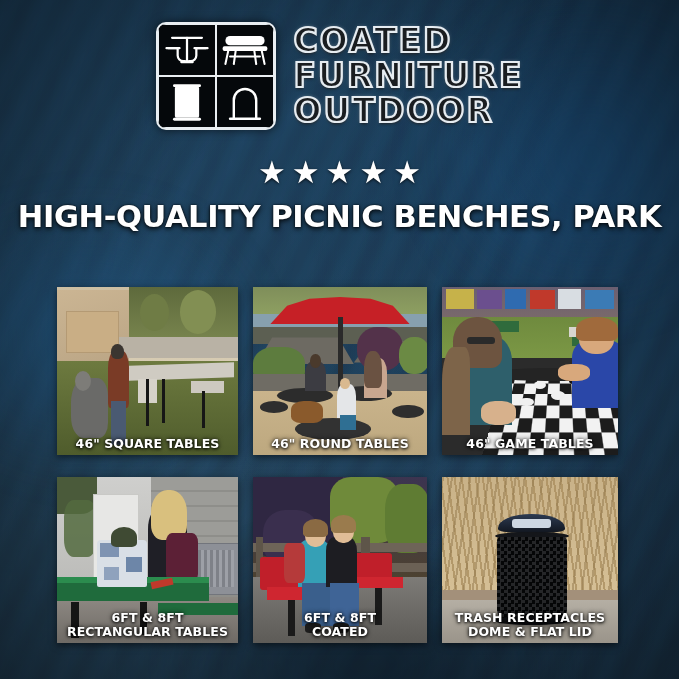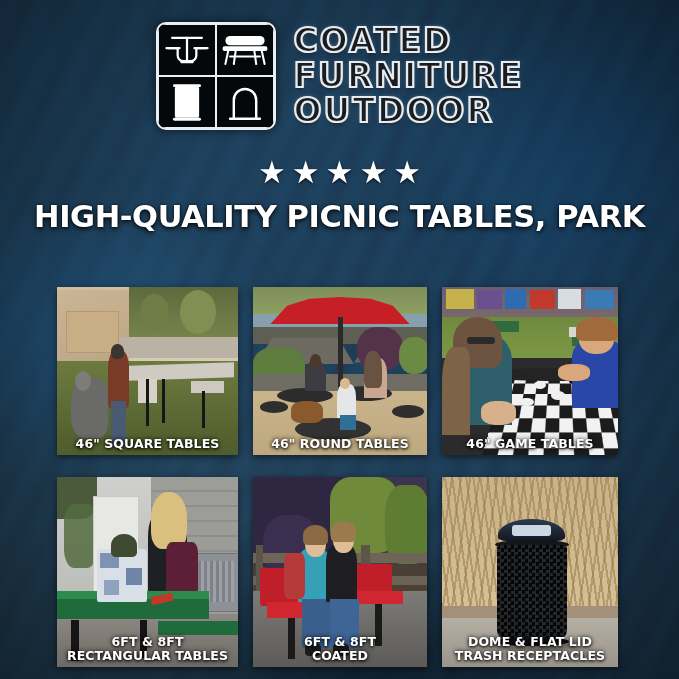--- a/index.html
+++ b/index.html
@@ -99,21 +99,21 @@
   
   .grid{
     position:absolute;left:57px;top:287px;width:564px;
     display:grid;grid-template-columns:181px 174px 176px;
     column-gap:15px;row-gap:22px;
   }
   .tile{
     position:relative;height:168px;overflow:hidden;
     box-shadow:0 2px 7px rgba(0,0,0,.55);
   }
-  .tile.tall{height:190px;}
+  .tile.tall{height:166px;}
   .scene{position:absolute;inset:0;overflow:hidden;}
   .caption{
     position:absolute;left:0;right:0;bottom:5px;
     text-align:center;color:#fff;font-weight:bold;font-size:12.5px;
     line-height:1.08;letter-spacing:.1px;
     text-shadow:0 1px 3px rgba(0,0,0,.95),0 0 5px rgba(0,0,0,.85);
     font-family:"DejaVu Sans",sans-serif;
   }
   .caption span{display:block;}
   .ground{position:absolute;left:0;right:0;bottom:0;}
@@ -187,21 +187,21 @@
 
   <div class="stars">
     <span class="star">★</span>
     <span class="star">★</span>
     <span class="star">★</span>
     <span class="star">★</span>
     <span class="star">★</span>
   </div>
 
   <div class="headline">
-    <div>HIGH-QUALITY PICNIC TABLES, PARK</div>
+    <div>HIGH-QUALITY PICNIC BENCHES, PARK</div>
   </div>
 
   <div class="grid">
 
     <div class="tile">
       <div class="scene">
         <div class="band" style="top:0;height:52%;background:linear-gradient(180deg,#cdbfa3,#d8cdb5);"></div>
         <div class="ob" style="left:0;top:2%;width:40%;height:48%;background:linear-gradient(160deg,#cbb593,#b9a484);"></div>
         <div class="ob" style="left:5%;top:14%;width:28%;height:24%;background:#c9ae85;border:1px solid #b49a74;"></div>
         <div class="ob" style="left:40%;top:0;width:60%;height:36%;background:linear-gradient(180deg,#5e6a3c,#7b8850);"></div>
@@ -391,19 +391,19 @@
         <div class="ob" style="left:32%;top:22%;width:38%;height:12%;background:linear-gradient(180deg,#2c3b52,#11161f);border-radius:50% 50% 30% 30%/70% 70% 20% 20%;"></div>
         <div class="ob" style="left:40%;top:25%;width:22%;height:6%;background:#cdd7e2;border-radius:3px;"></div>
         <div class="ob" style="left:30%;top:33%;width:42%;height:5%;background:#14161a;border-radius:50%;"></div>
         <div class="ob" style="left:31%;top:36%;width:40%;height:50%;background:#0c0d10;border-radius:4px 4px 10px 10px;
              background-image:repeating-conic-gradient(rgba(255,255,255,.10) 0% 25%, rgba(0,0,0,.55) 0% 50%);
              background-size:7px 7px;"></div>
         <div class="ob" style="left:30%;top:84%;width:42%;height:5%;background:#121317;border-radius:50%;"></div>
         <div class="ob" style="left:28%;top:86%;width:50%;height:5%;background:rgba(0,0,0,.35);border-radius:50%;filter:blur(2px);"></div>
       </div>
       <div class="caption">
+        <span>TRASH RECEPTACLES</span>
         <span>DOME &amp; FLAT LID</span>
-        <span>TRASH RECEPTACLES</span>
       </div>
     </div>
 
   </div>
 </div>
 
 </body></html>

